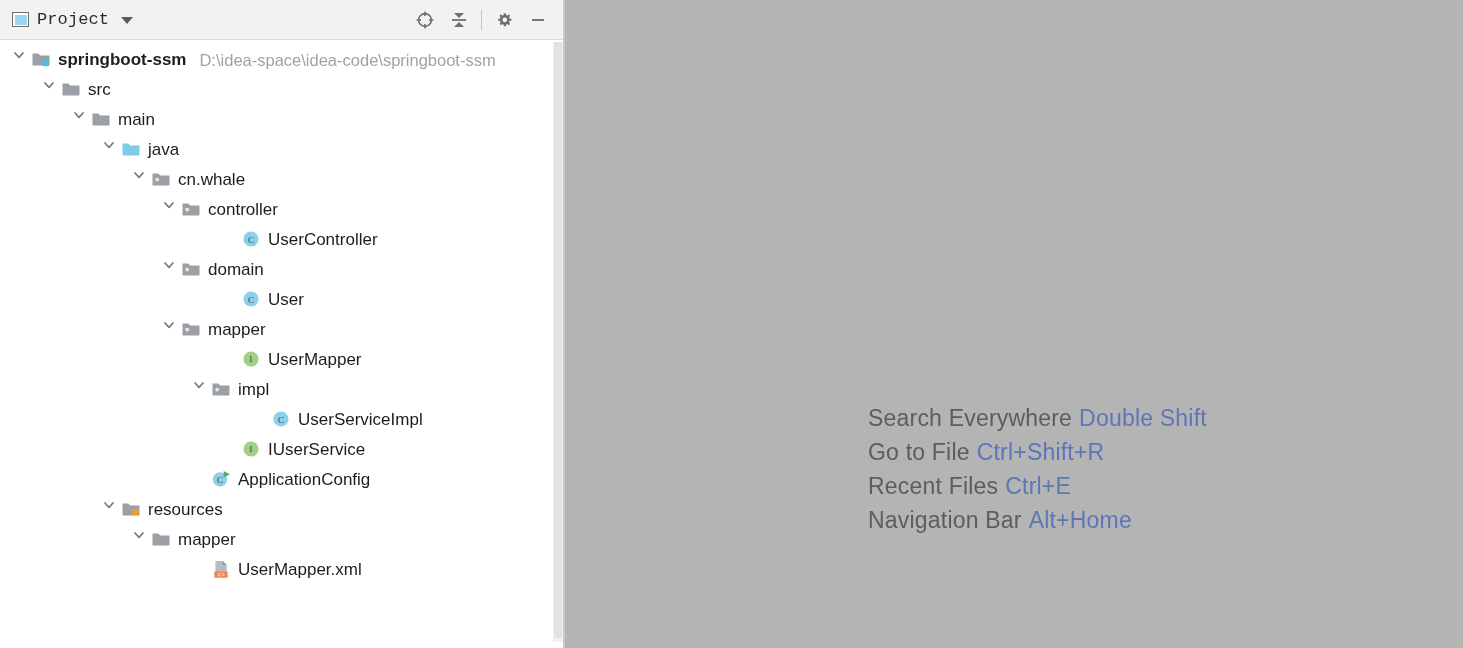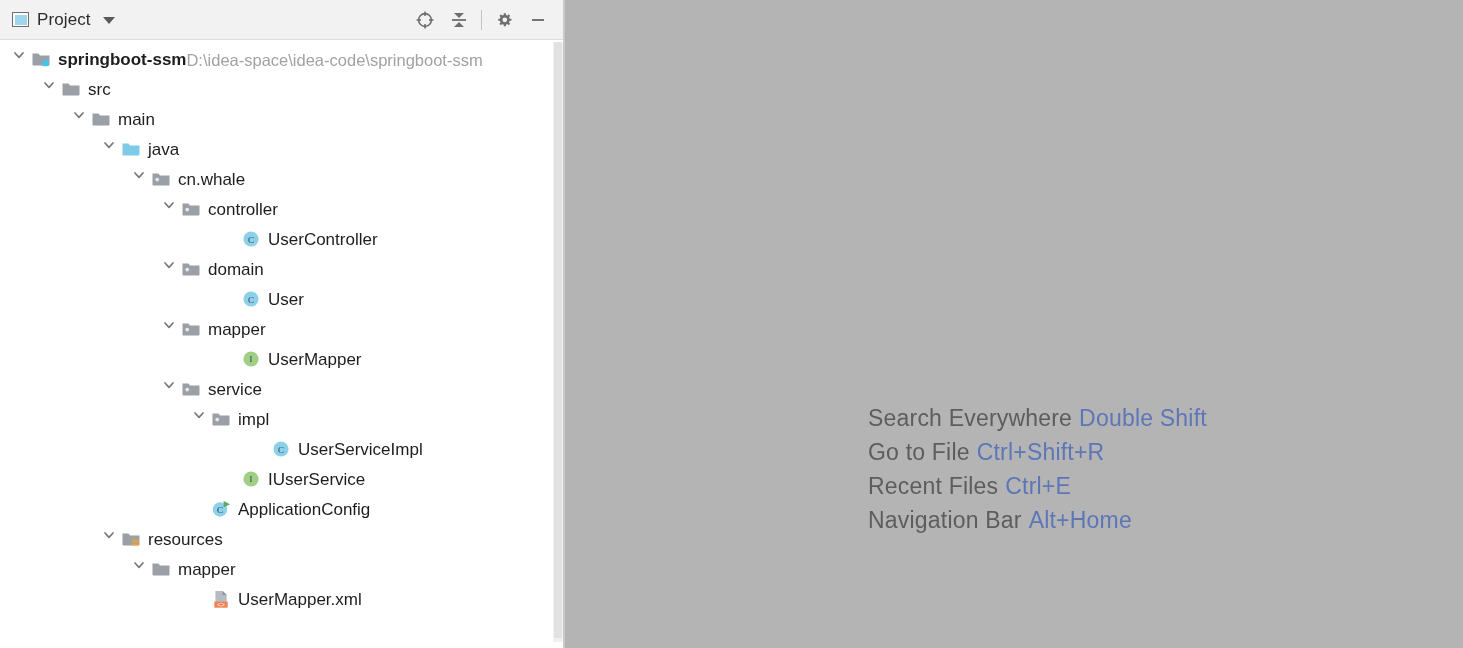--- a/index.html
+++ b/index.html
@@ -19,21 +19,21 @@
     background: #ffffff;
     flex: 0 0 565px;
   }
 
   
   #panel-header {
     position: relative;
     height: 40px;
     background: #f2f2f2;
     border-bottom: 1px solid #dcdcdc;
-    display: flex; align-items: center;
+    display: flex; align-items: center; font-family: Liberation Mono, monospace;
   }
   #panel-title-group { display: flex; align-items: center; padding-left: 12px; gap: 8px; }
   .tw-icon {
     width: 17px; height: 15px;
     border: 1.6px solid #6e6e6e;
     background: #ffffff;
     display: block; position: relative;
   }
   .tw-icon::after {
     content: ""; position: absolute; left: 1.5px; top: 1.5px;
@@ -84,21 +84,21 @@
   .row-icon {
     flex: 0 0 auto;
     width: 22px; height: 22px;
     margin-right: 6px;
     position: relative;
     display: flex; align-items: center; justify-content: center;
   }
   .row-label { flex: 0 0 auto; }
   .row-label.bold { font-weight: bold; }
   .row-sub {
-    margin-left: 0;
+    margin-left: 13px;
     color: #a2a2a2;
     font-size: 16.5px;
   }
 
   
   #tree-vscroll {
     position: absolute; right: 2px; top: 2px;
     width: 10px; height: 600px;
     background: #f0f0f0;
   }
@@ -329,35 +329,20 @@
             <span class="twisty"></span>
             <span class="row-icon">
               <svg width="20" height="20" viewBox="0 0 20 20">
                 <circle cx="10" cy="10" r="7.6" fill="#a0cf85"></circle>
                 <text x="10" y="13.4" font-size="8.5" font-family="Liberation Serif, serif" text-anchor="middle" fill="#2b3b42">I</text>
               </svg>
             </span>
             <span class="row-label">UserMapper</span>
           </div>
           <div class="tree-row">
-            <span class="indent" style="width: 158px;"></span>
-            <span class="twisty">
-              <svg width="14" height="14" viewBox="0 0 14 14">
-                <polyline points="3,5 7,9.4 11,5" fill="none" stroke="#7a7a7a" stroke-width="1.7" stroke-linecap="round" stroke-linejoin="round"></polyline>
-              </svg>
-            </span>
-            <span class="row-icon">
-              <svg width="20" height="20" viewBox="0 0 20 20">
-                <path fill="#9aa0a6" d="M1.5 4.6h6l1.5 1.8h9.5v9.3a.8.8 0 0 1-.8.8H2.3a.8.8 0 0 1-.8-.8z"></path>
-                <circle cx="6.2" cy="10.6" r="1.9" fill="#e6e8ea"></circle>
-              </svg>
-            </span>
-            <span class="row-label">service</span>
-          </div>
-          <div class="tree-row">
             <span class="indent" style="width: 188px;"></span>
             <span class="twisty">
               <svg width="14" height="14" viewBox="0 0 14 14">
                 <polyline points="3,5 7,9.4 11,5" fill="none" stroke="#7a7a7a" stroke-width="1.7" stroke-linecap="round" stroke-linejoin="round"></polyline>
               </svg>
             </span>
             <span class="row-icon">
               <svg width="20" height="20" viewBox="0 0 20 20">
                 <path fill="#9aa0a6" d="M1.5 4.6h6l1.5 1.8h9.5v9.3a.8.8 0 0 1-.8.8H2.3a.8.8 0 0 1-.8-.8z"></path>
                 <circle cx="6.2" cy="10.6" r="1.9" fill="#e6e8ea"></circle>

